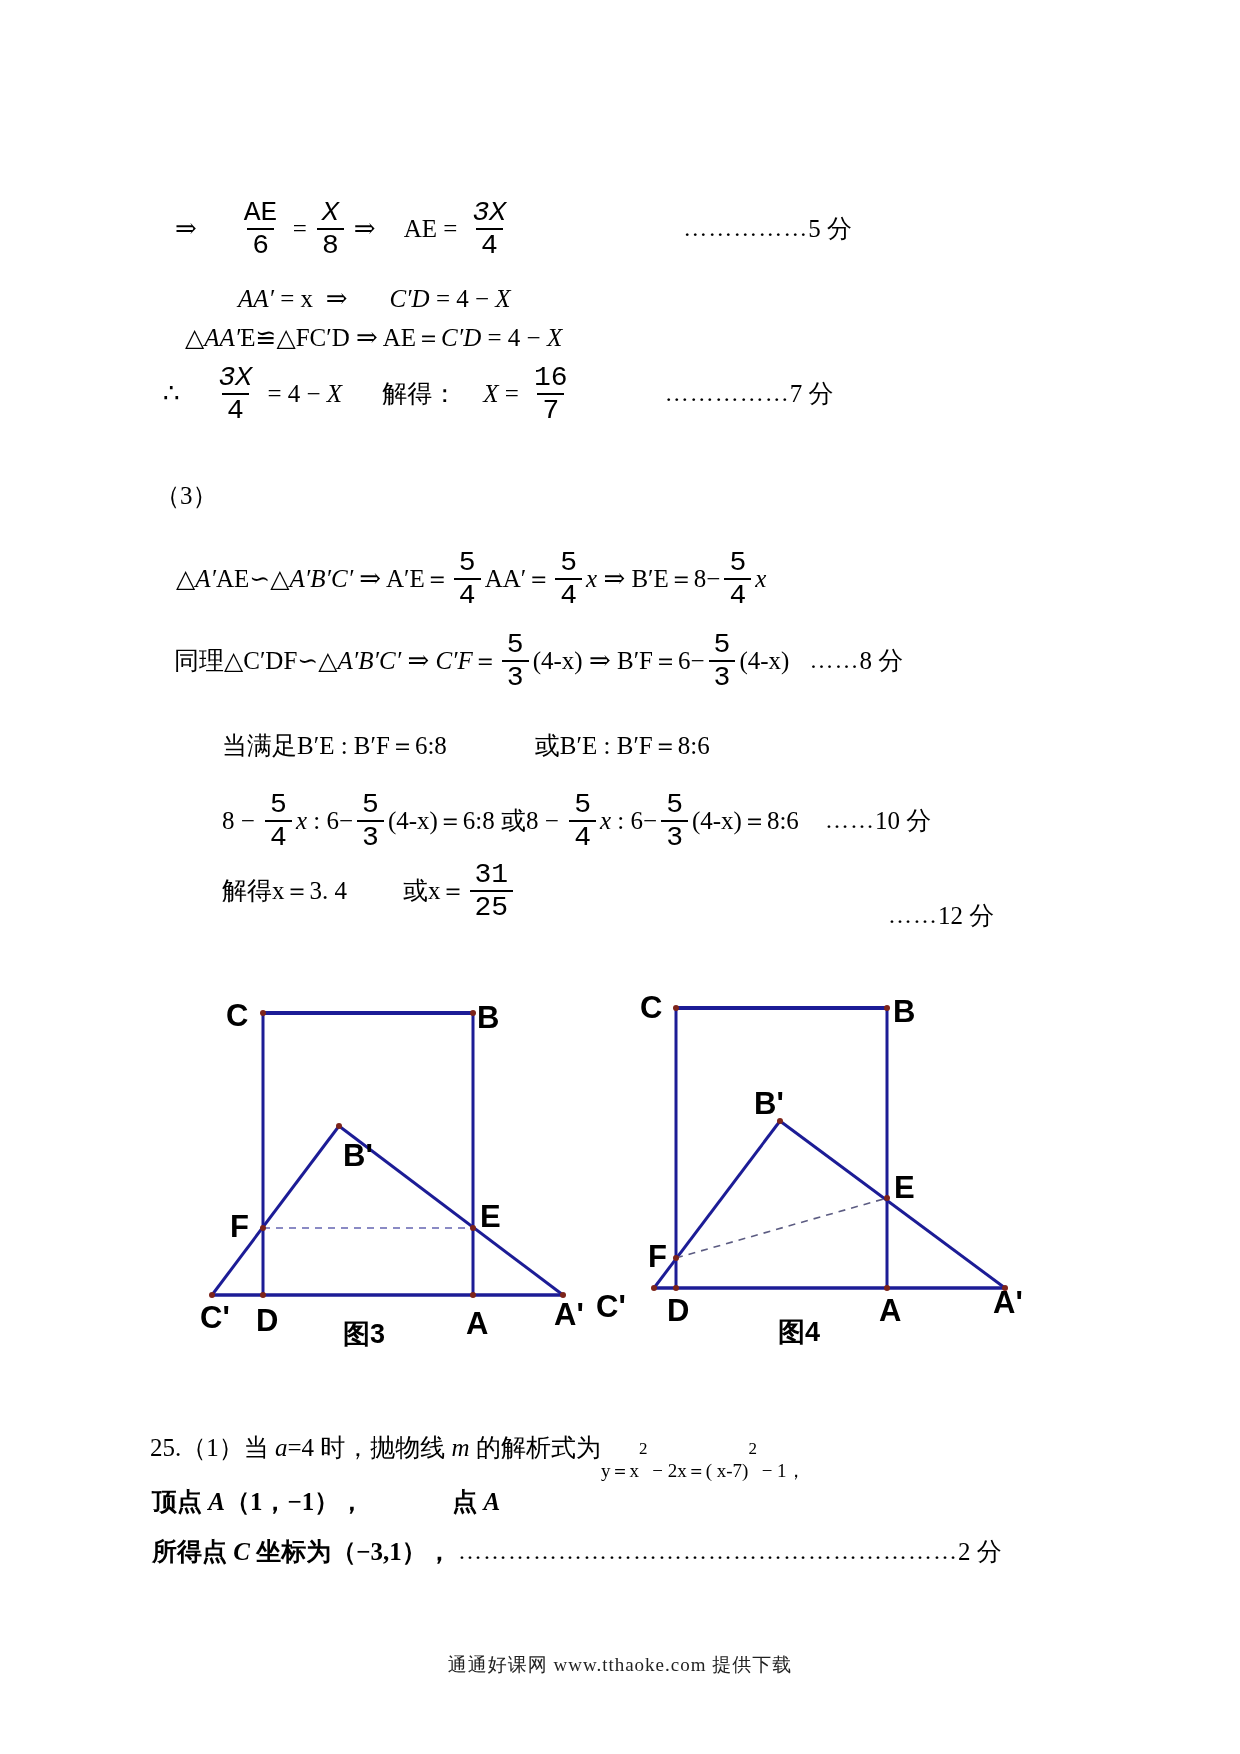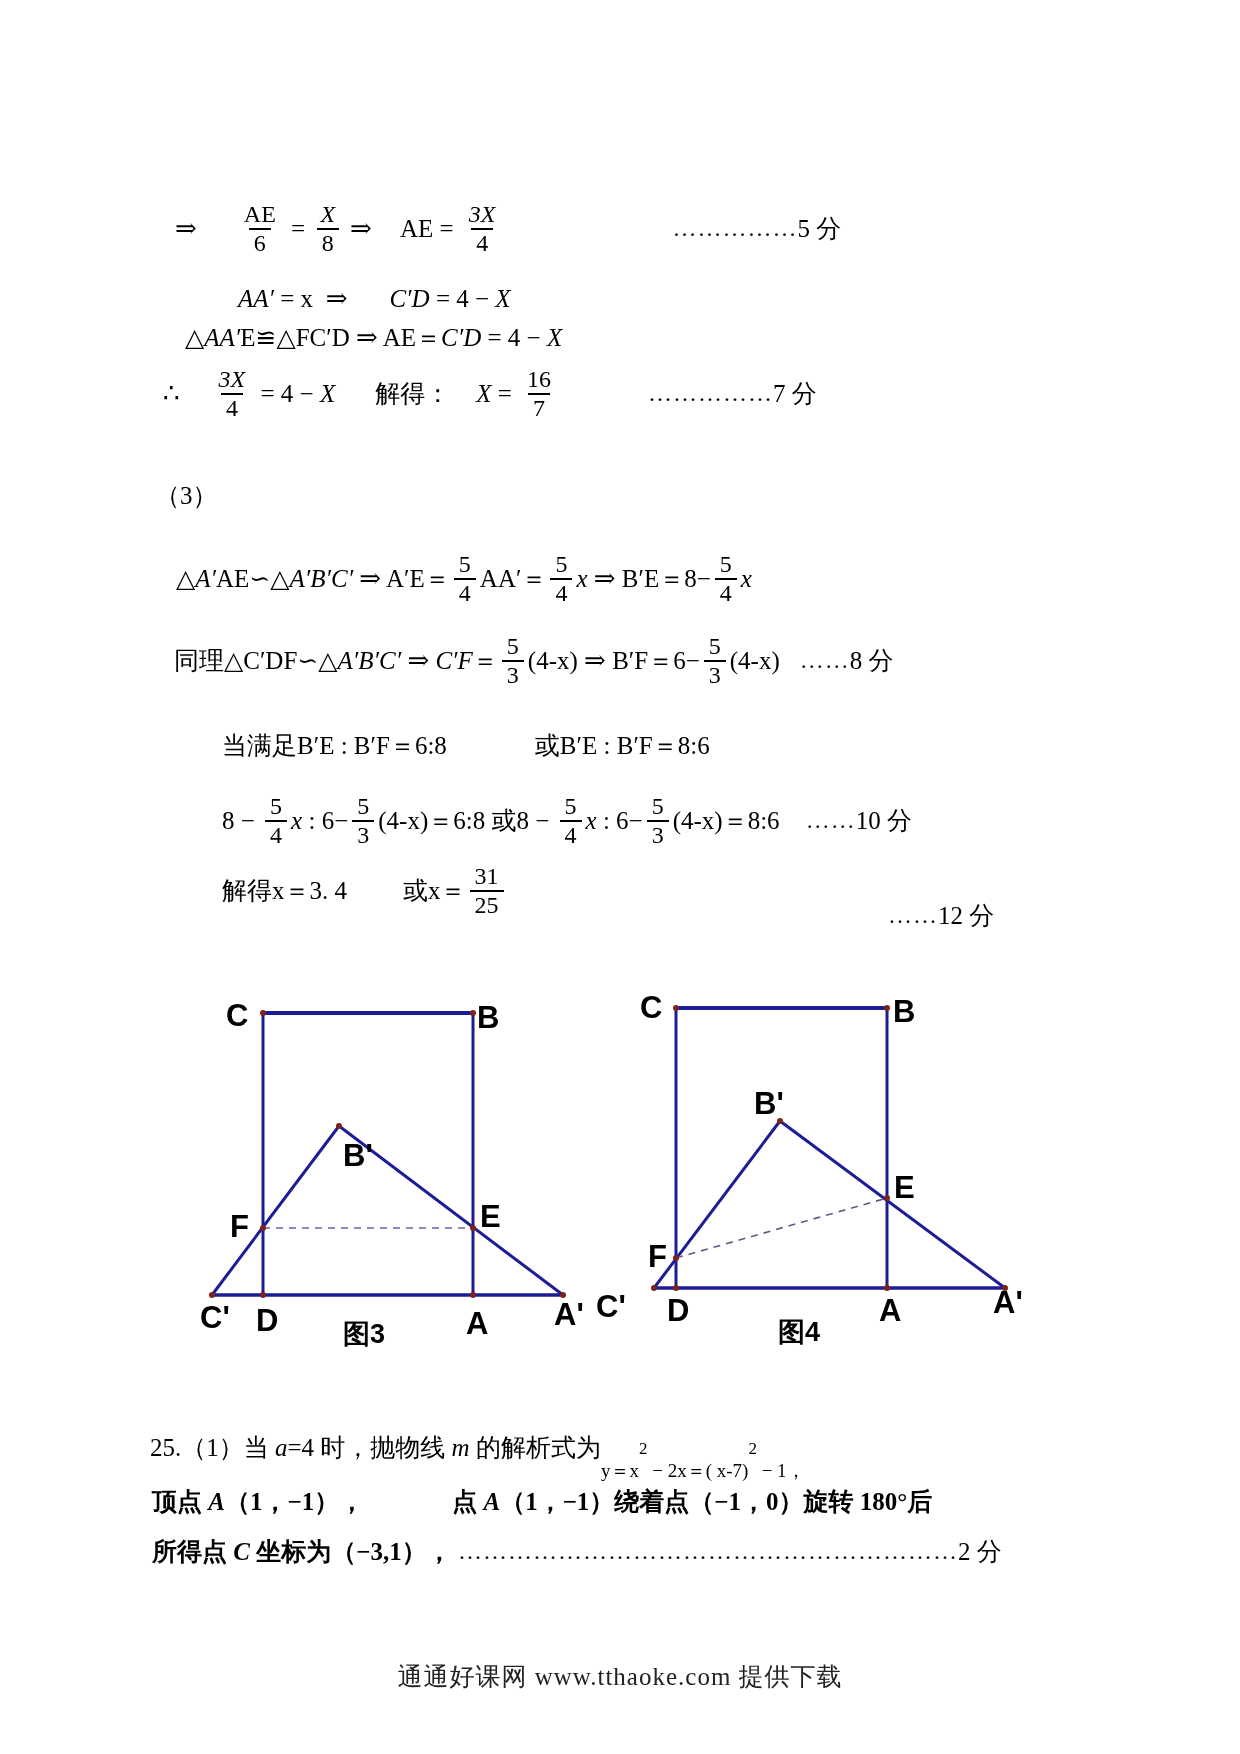--- a/index.html
+++ b/index.html
@@ -11,51 +11,50 @@
   .eq{position:absolute;display:flex;align-items:center;white-space:pre;}
   .tk{font-size:25px;line-height:1.15;white-space:pre;}
   .it{font-style:italic;}
   .b{font-weight:bold;}
   .big{font-size:19px;margin-top:45px;}
   .sym{font-size:26px;}
   .dots{font-size:24px;letter-spacing:1px;}
   .bsup{font-size:17px;line-height:1;}
   .sp{display:inline-block;height:1px;}
   .frac{display:inline-flex;flex-direction:column;align-items:center;margin:0 4px;}
-  .frac .n,.frac .d{font-size:24px;line-height:1.12;padding:0 5px;text-align:center;}
+  .frac .n,.frac .d{font-size:28px;line-height:1.12;padding:0 5px;text-align:center;font-family:Liberation Mono, monospace;}
   .frac .d{border-top:2px solid #000;}
   .fig{position:absolute;}
   .fig svg{display:block;overflow:visible;}
   text.lab{font-family:"Liberation Sans","DejaVu Sans",sans-serif;font-weight:bold;font-size:31px;fill:#000;}
   text.cap{font-family:"Liberation Sans","DejaVu Sans",sans-serif;font-weight:bold;font-size:27px;fill:#000;}
   .footer{
     position:absolute;left:0;right:0;top:1652px;text-align:center;
-    font-size:25px;color:#222;letter-spacing:1px;
+    font-size:19px;color:#222;letter-spacing:1px;
     font-family:"Liberation Serif","DejaVu Serif",serif;
-    margin-top:8px;
   }
 </style>
 </head>
 <body>
 
 <div class="page">
   <div id="eq-layer">
       <div class="eq" style="left: 175px; top: 192px; height: 74px;"><span class="tk sym">⇒</span><span class="sp" style="width: 38px;"></span><span class="frac"><span class="n">AE</span><span class="d">6</span></span><span class="tk"> = </span><span class="frac"><span class="n it">X</span><span class="d">8</span></span><span class="sp" style="width: 6px;"></span><span class="tk sym">⇒</span><span class="sp" style="width: 28px;"></span><span class="tk">AE = </span><span class="frac"><span class="n it">3X</span><span class="d">4</span></span><span class="sp" style="width: 168px;"></span><span class="tk dots">……………</span><span class="tk">5 分</span></div>
       <div class="eq" style="left: 238px; top: 283px; height: 32px;"><span class="tk it">AA′</span><span class="tk"> = x  </span><span class="tk sym">⇒</span><span class="sp" style="width: 42px;"></span><span class="tk it">C′D</span><span class="tk"> = 4 − </span><span class="tk it">X</span></div>
       <div class="eq" style="left: 185px; top: 321px; height: 34px;"><span class="tk">△</span><span class="tk it">AA′</span><span class="tk">E≌△FC′D </span><span class="tk sym">⇒</span><span class="tk"> AE＝</span><span class="tk it">C′D</span><span class="tk"> = 4 − </span><span class="tk it">X</span></div>
       <div class="eq" style="left: 163px; top: 355px; height: 78px;"><span class="tk sym">∴</span><span class="sp" style="width: 30px;"></span><span class="frac"><span class="n it">3X</span><span class="d">4</span></span><span class="tk"> = 4 − </span><span class="tk it">X</span><span class="sp" style="width: 40px;"></span><span class="tk">解得：</span><span class="sp" style="width: 26px;"></span><span class="tk it">X</span><span class="tk"> = </span><span class="frac"><span class="n">16</span><span class="d">7</span></span><span class="sp" style="width: 88px;"></span><span class="tk dots">……………</span><span class="tk">7 分</span></div>
       <div class="eq" style="left: 155px; top: 480px; height: 32px;"><span class="tk">（3）</span></div>
       <div class="eq" style="left: 176px; top: 543px; height: 72px;"><span class="tk">△</span><span class="tk it">A′</span><span class="tk">AE∽△</span><span class="tk it">A′B′C′</span><span class="tk"> </span><span class="tk sym">⇒</span><span class="tk"> A′E＝</span><span class="frac"><span class="n">5</span><span class="d">4</span></span><span class="tk">AA′＝</span><span class="frac"><span class="n">5</span><span class="d">4</span></span><span class="tk it">x</span><span class="tk"> </span><span class="tk sym">⇒</span><span class="tk"> B′E＝8−</span><span class="frac"><span class="n">5</span><span class="d">4</span></span><span class="tk it">x</span></div>
       <div class="eq" style="left: 174px; top: 624px; height: 74px;"><span class="tk">同理△C′DF∽△</span><span class="tk it">A′B′C′</span><span class="tk"> </span><span class="tk sym">⇒</span><span class="tk"> </span><span class="tk it">C′F</span><span class="tk">＝</span><span class="frac"><span class="n">5</span><span class="d">3</span></span><span class="tk">(4-x) </span><span class="tk sym">⇒</span><span class="tk"> B′F＝6−</span><span class="frac"><span class="n">5</span><span class="d">3</span></span><span class="tk">(4-x)</span><span class="sp" style="width: 20px;"></span><span class="tk dots">……</span><span class="tk">8 分</span></div>
       <div class="eq" style="left: 222px; top: 729px; height: 34px; gap: 22px;"><span class="tk">当满足B′E : B′F＝6:8</span><span class="sp" style="width: 44px;"></span><span class="tk">或B′E : B′F＝8:6</span></div>
       <div class="eq" style="left: 222px; top: 784px; height: 74px;"><span class="tk">8 − </span><span class="frac"><span class="n">5</span><span class="d">4</span></span><span class="tk it">x</span><span class="tk"> : 6−</span><span class="frac"><span class="n">5</span><span class="d">3</span></span><span class="tk">(4-x)＝6:8 或8 − </span><span class="frac"><span class="n">5</span><span class="d">4</span></span><span class="tk it">x</span><span class="tk"> : 6−</span><span class="frac"><span class="n">5</span><span class="d">3</span></span><span class="tk">(4-x)＝8:6</span><span class="sp" style="width: 26px;"></span><span class="tk dots">……</span><span class="tk">10 分</span></div>
       <div class="eq" style="left: 222px; top: 854px; height: 74px;"><span class="tk">解得x＝3. 4</span><span class="sp" style="width: 56px;"></span><span class="tk">或x＝</span><span class="frac"><span class="n">31</span><span class="d">25</span></span></div>
       <div class="eq" style="left: 888px; top: 900px; height: 32px;"><span class="tk dots">……</span><span class="tk">12 分</span></div>
       <div class="eq" style="left: 150px; top: 1420px; height: 56px;"><span class="tk">25.（1）当 </span><span class="tk it">a</span><span class="tk">=4 时，抛物线 </span><span class="tk it">m</span><span class="tk"> 的解析式为</span><span class="tk big">y＝x</span><sup class="tk bsup">2</sup><span class="tk big"> − 2x＝( x-7)</span><sup class="tk bsup">2</sup><span class="tk big"> − 1，</span></div>
-      <div class="eq" style="left: 152px; top: 1484px; height: 36px; align-items: center;"><span class="tk b">顶点 </span><span class="tk b it">A</span><span class="tk b">（1，−1），</span><span class="sp" style="width: 88px;"></span><span class="tk b">点 </span><span class="tk b it">A</span><span class="tk b">（1，−1）绕着点（−1，0）旋转 180°后</span></div>
+      <div class="eq" style="left: 152px; top: 1484px; height: 36px; align-items: center;"><span class="tk b">顶点 </span><span class="tk b it">A</span><span class="tk b">（1，−1），</span><span class="sp" style="width: 88px;"></span><span class="tk b">点 </span><span class="tk b it">A</span></div>
       <div class="eq" style="left: 152px; top: 1534px; height: 36px;"><span class="tk b">所得点 </span><span class="tk b it">C</span><span class="tk b"> 坐标为（−3,1）， </span><span class="tk dots">……………………………………………………</span><span class="tk">2 分</span></div>
     </div>
   <div id="fig-layer">
       <div class="fig" style="left: 180px; top: 980px;">
         <svg width="420" height="390" viewBox="0 0 420 390">
           <line x1="32" y1="315" x2="383" y2="315" stroke="#1c1c96" stroke-width="3.5"></line>
           <line x1="83" y1="33" x2="83" y2="315" stroke="#1c1c96" stroke-width="3"></line>
           <line x1="293" y1="33" x2="293" y2="315" stroke="#1c1c96" stroke-width="3"></line>
           <line x1="83" y1="33" x2="293" y2="33" stroke="#1c1c96" stroke-width="4"></line>
           <line x1="32" y1="315" x2="159" y2="146" stroke="#1c1c96" stroke-width="3"></line>

